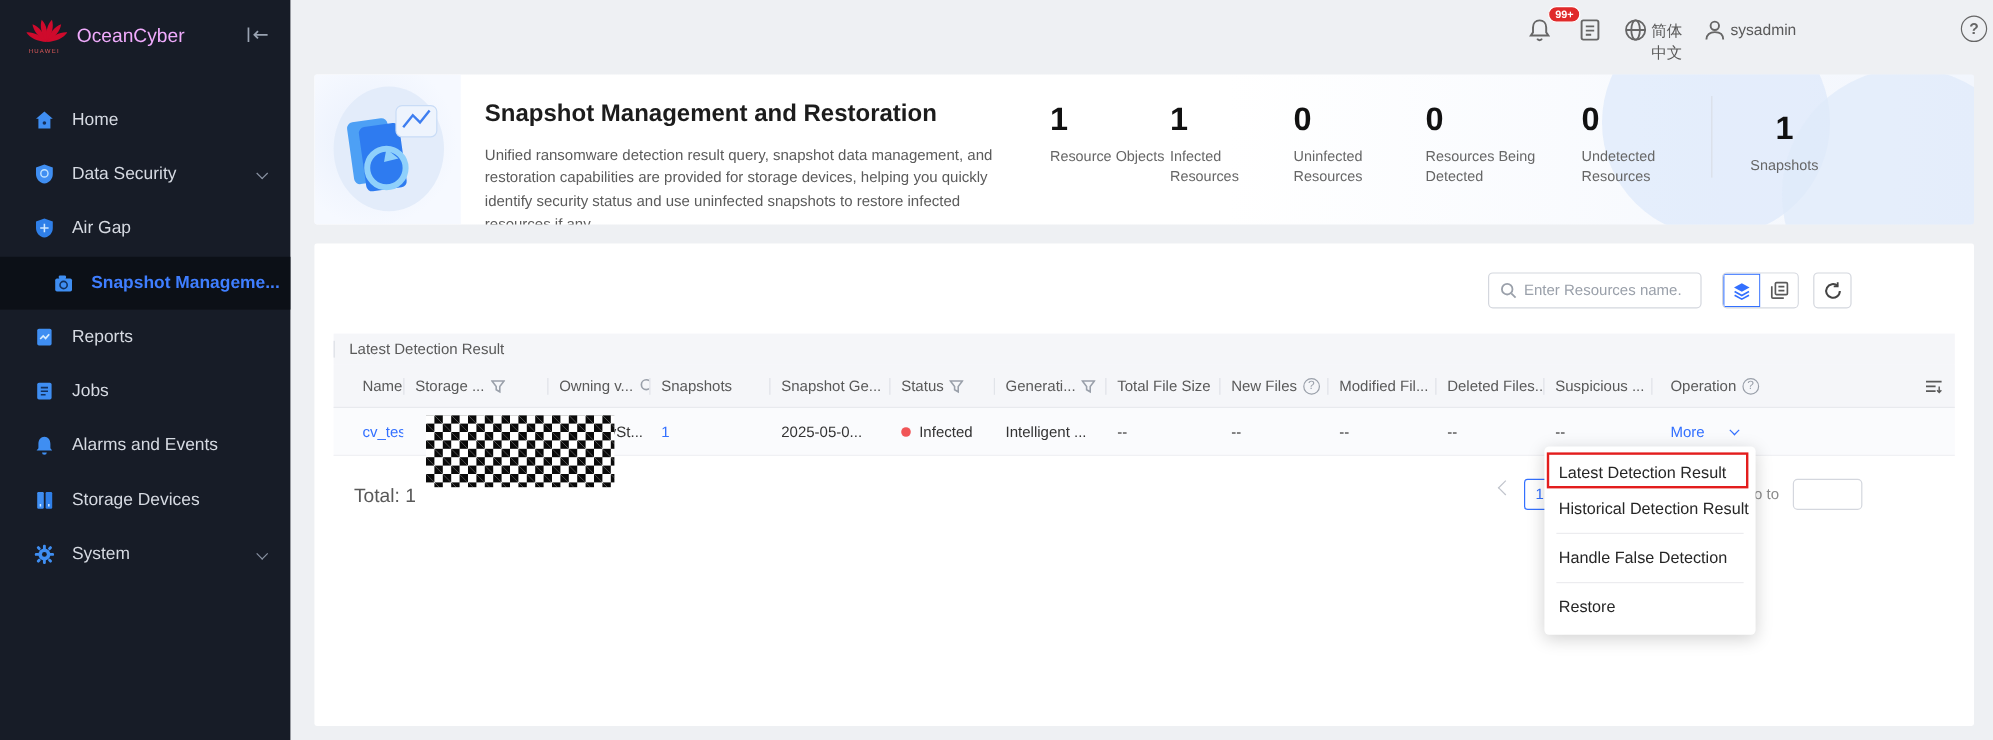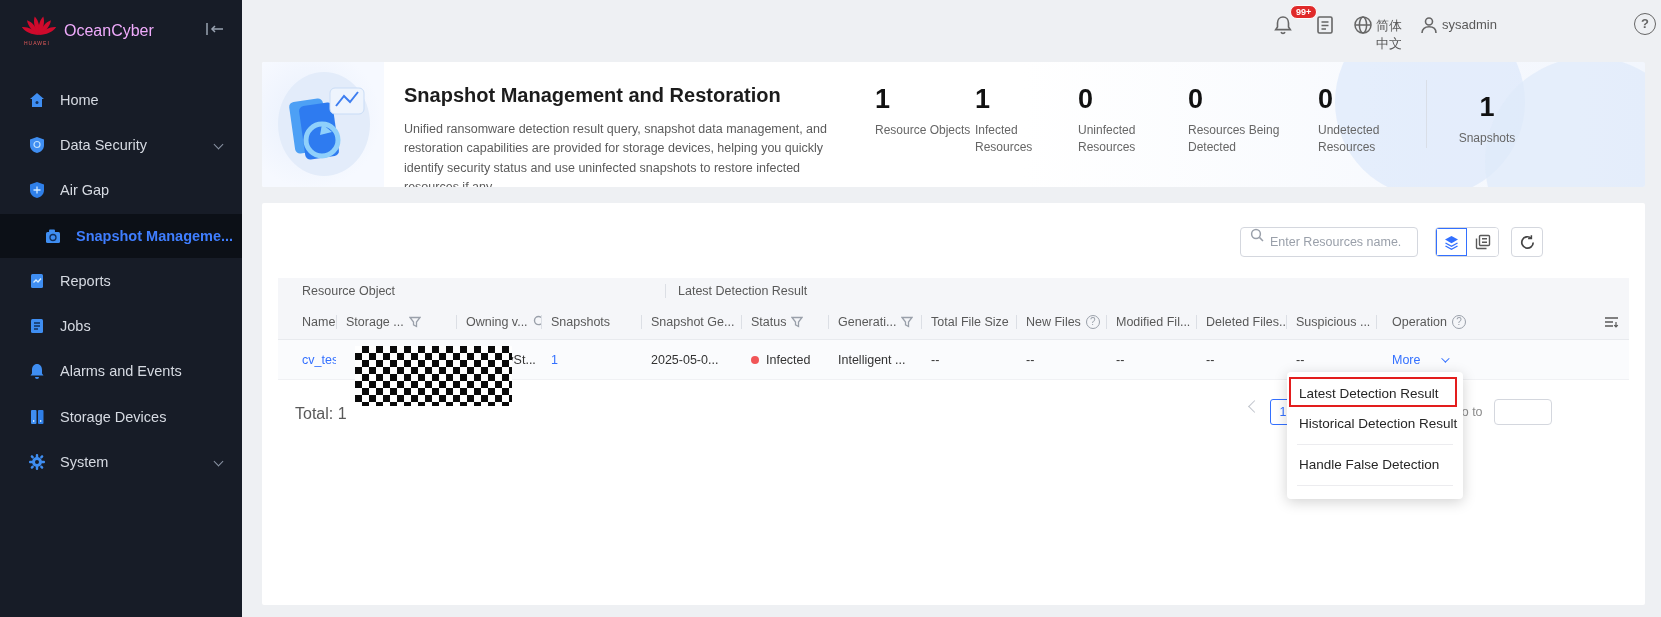--- a/index.html
+++ b/index.html
@@ -34,21 +34,21 @@
   .banner-desc { position:absolute; left:142px; top:58px; width:452px; font-size:12.5px; line-height:1.55; color:#5b5b5b; }
   .stat { position:absolute; top:22px; width:96px; }
   .stat .num { font-size:27px; font-weight:bold; color:#111; }
   .stat .lbl { margin-top:7px; font-size:12px; line-height:1.4; color:#666; }
   .stat-div { position:absolute; left:1164px; top:18px; width:1px; height:68px; background:#d9dee7; }
   .stat.snap { left:1180px; width:90px; text-align:center; top:30px; }
 
   
   .card { position:absolute; left:262px; top:203px; width:1383px; height:402px; background:#ffffff; border-radius:2px; }
 
-  .search-box { position:absolute; left:978px; top:24px; width:178px; height:30px; border:1px solid #d4d7de; border-radius:4px; background:#fff; display:flex; }
+  .search-box { position:absolute; left:978px; top:24px; width:178px; height:30px; border:1px solid #d4d7de; border-radius:4px; background:#fff; display:flex; align-items:center; }
   .search-box input { border:0; outline:none; flex:1; font-size:12.5px; color:#333; font-family:inherit; background:transparent; }
   .search-box input::placeholder { color:#9aa0aa; }
   .sb-ic { margin:0 6px 0 9px; }
   .btn-group { position:absolute; left:1173px; top:24px; display:flex; height:30px; border:1px solid #d4d7de; border-radius:4px; overflow:hidden; }
   .vbtn { width:31px; height:28px; display:flex; align-items:center; justify-content:center; cursor:pointer; background:#fff; }
   .vbtn.sel { outline:1.5px solid #3370ff; outline-offset:-1.5px; }
   .refresh-btn { position:absolute; left:1249px; top:24px; width:32px; height:30px; border:1px solid #d4d7de; border-radius:4px; background:#fff; display:flex; align-items:center; justify-content:center; cursor:pointer; }
 
   .tablewrap { position:absolute; left:16px; right:16px; top:75px; }
   .grouprow { display:flex; height:26px; background:#f5f6f9; align-items:center; font-size:12.5px; color:#595959; }
@@ -323,21 +323,20 @@
 
     <div class="refresh-btn">
       <svg width="17" height="17" viewBox="0 0 17 17" fill="none" stroke="#444" stroke-width="1.7">
           <path d="M14.2 8.5 A5.7 5.7 0 1 1 12.4 4.3"></path>
           <path d="M12.4 1.3 V4.6 H9.1" stroke-width="1.5"></path>
         </svg>
     </div>
 
     <div class="tablewrap">
       <div class="grouprow">
-        <div class="g1">Resource Object</div>
         <div class="g2">Latest Detection Result</div>
       </div>
 
       <div class="headrow">
         <div class="hcell first">
           <span>Name</span>
 
         </div>
         <div class="hcell">
           <span>Storage ...</span>
@@ -459,16 +458,17 @@
     <div class="pg-goto-lbl">Go to</div>
     <input class="pg-goto-input" style="">
 
     <div class="menu">
       <div class="annotation"></div>
       <div class="menu-item">Latest Detection Result</div>
       <div class="menu-item">Historical Detection Result</div>
       <div class="menu-sep"></div>
       <div class="menu-item">Handle False Detection</div>
       <div class="menu-sep"></div>
+      <div class="menu-item">Restore</div>
     </div>
 
   </div>
 </div>
 
 </body></html>

